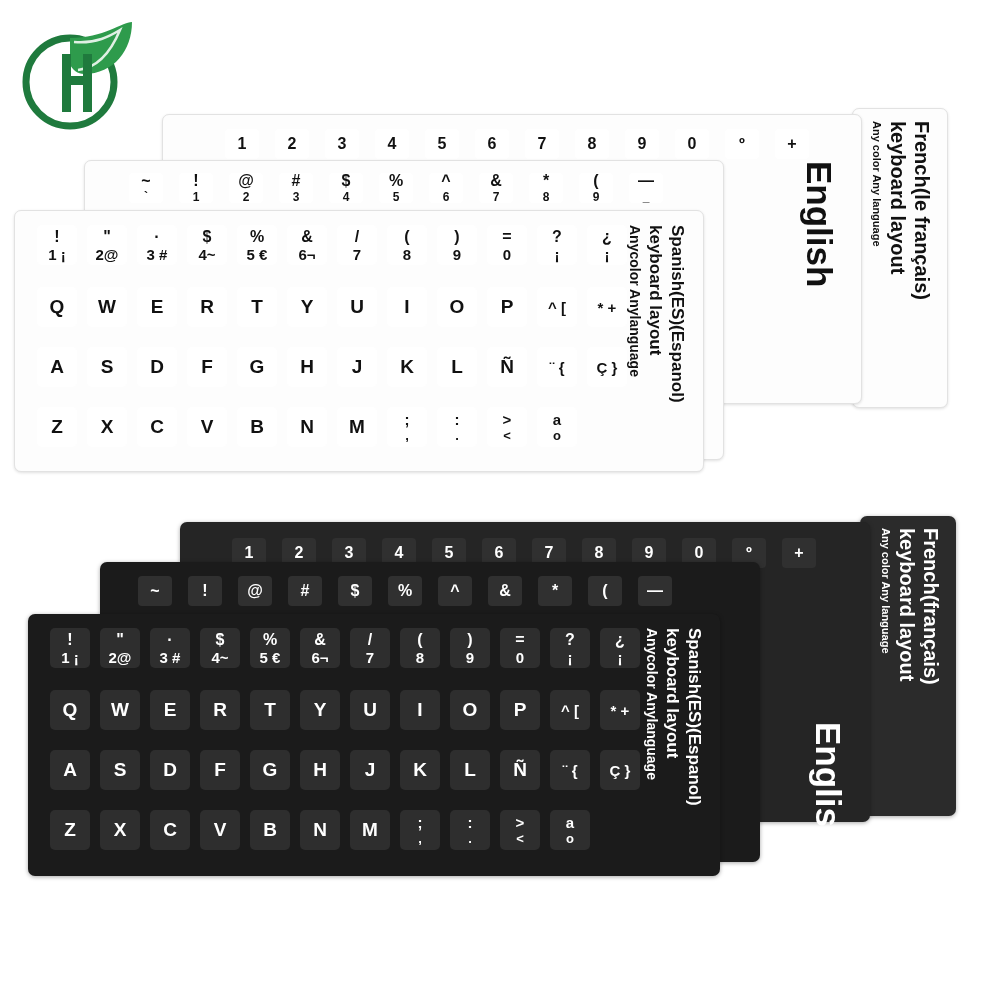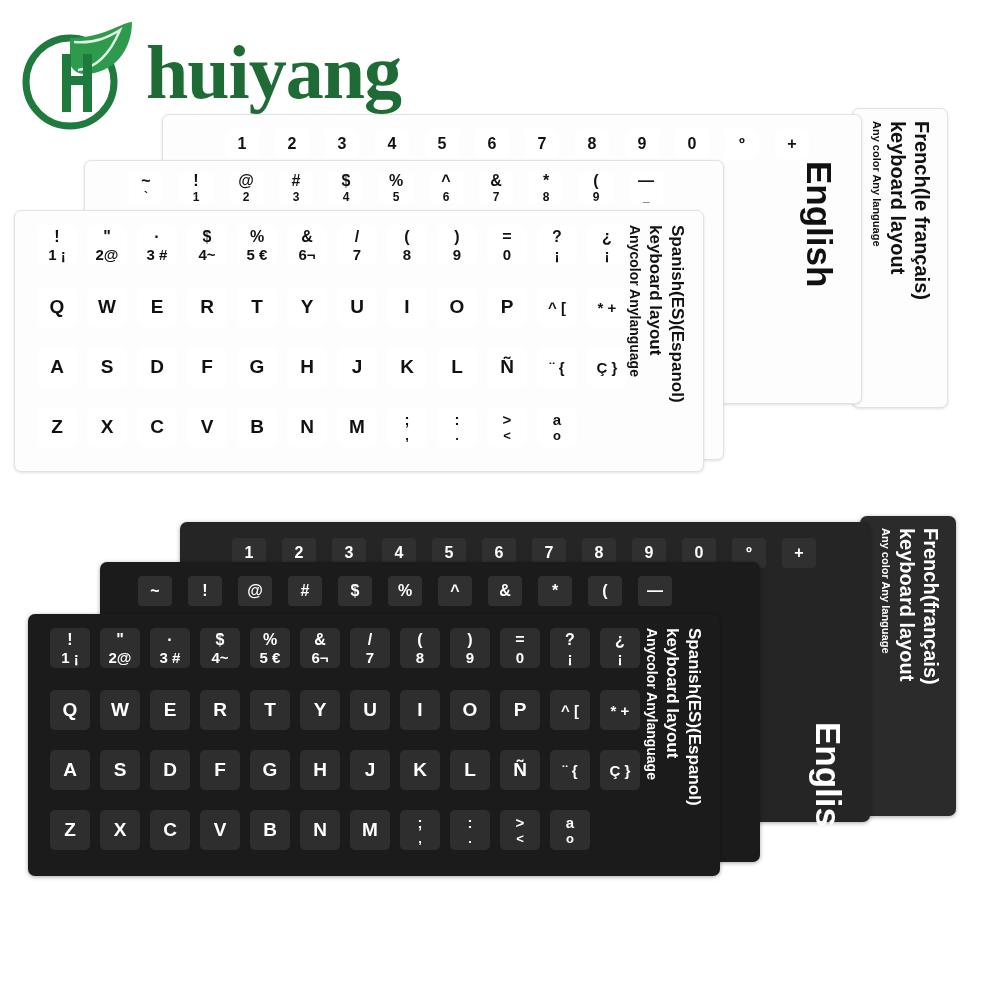--- a/index.html
+++ b/index.html
@@ -53,21 +53,20 @@
   <div class="brand-mark">
     <svg viewBox="0 0 118 112" width="118" height="112" aria-hidden="true">
       <circle cx="52" cy="62" r="44" fill="none" stroke="#1f7a3d" stroke-width="7"></circle>
       <path d="M52 18 C86 18 104 2 114 2 C114 30 96 54 66 54 C60 54 54 50 52 44 Z" fill="#2e9b4c"></path>
       <path d="M56 22 C78 24 92 16 102 10 C92 34 78 48 60 50" fill="none" stroke="#ffffff" stroke-width="2.5" opacity=".85"></path>
       <rect x="44" y="34" width="9" height="58" fill="#1f7a3d"></rect>
       <rect x="44" y="56" width="30" height="9" fill="#1f7a3d"></rect>
       <rect x="65" y="34" width="9" height="58" fill="#1f7a3d"></rect>
     </svg>
   </div>
-  <div class="brand-name">huiyang</div>
   <div class="brand-sub">H U I Y A N G</div>
 </div>
 
 <div class="sheet white rounded" style="left:852px;top:108px;width:96px;height:300px;">
   <div class="vlabel french dark-txt" style="right:14px;top:12px;">French(le français)</div>
   <div class="vlabel french dark-txt" style="right:38px;top:12px;">keyboard layout</div>
   <div class="vlabel small dark-txt" style="right:64px;top:12px;">Any color Any language</div>
 </div>
 
 <div class="sheet white rounded" style="left:162px;top:114px;width:700px;height:290px;">

